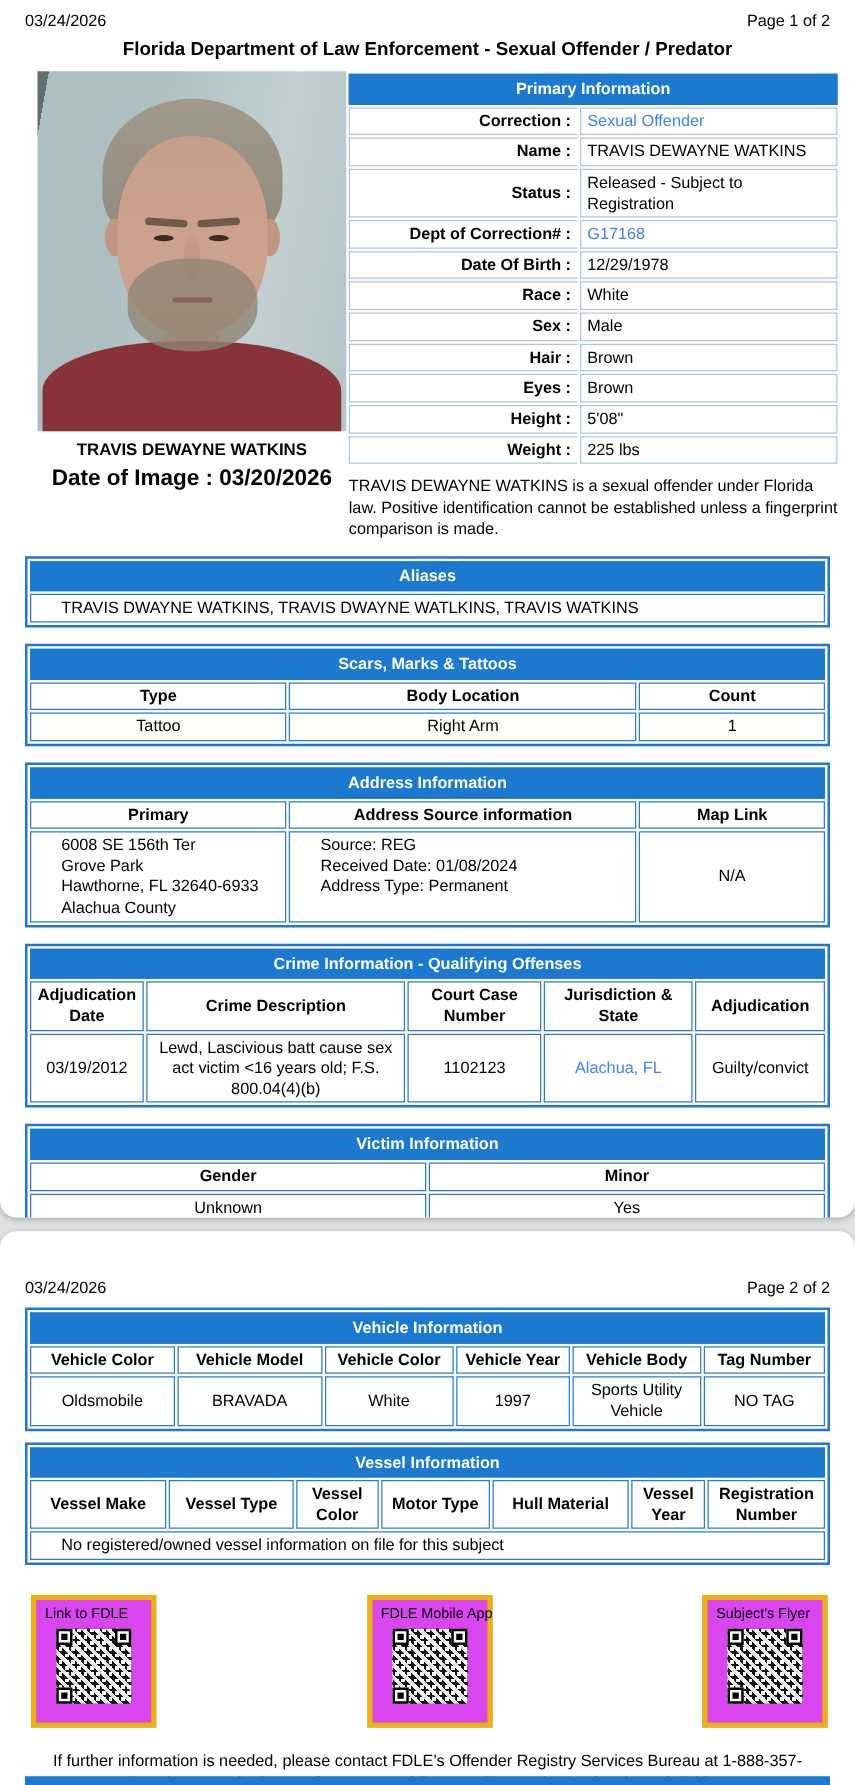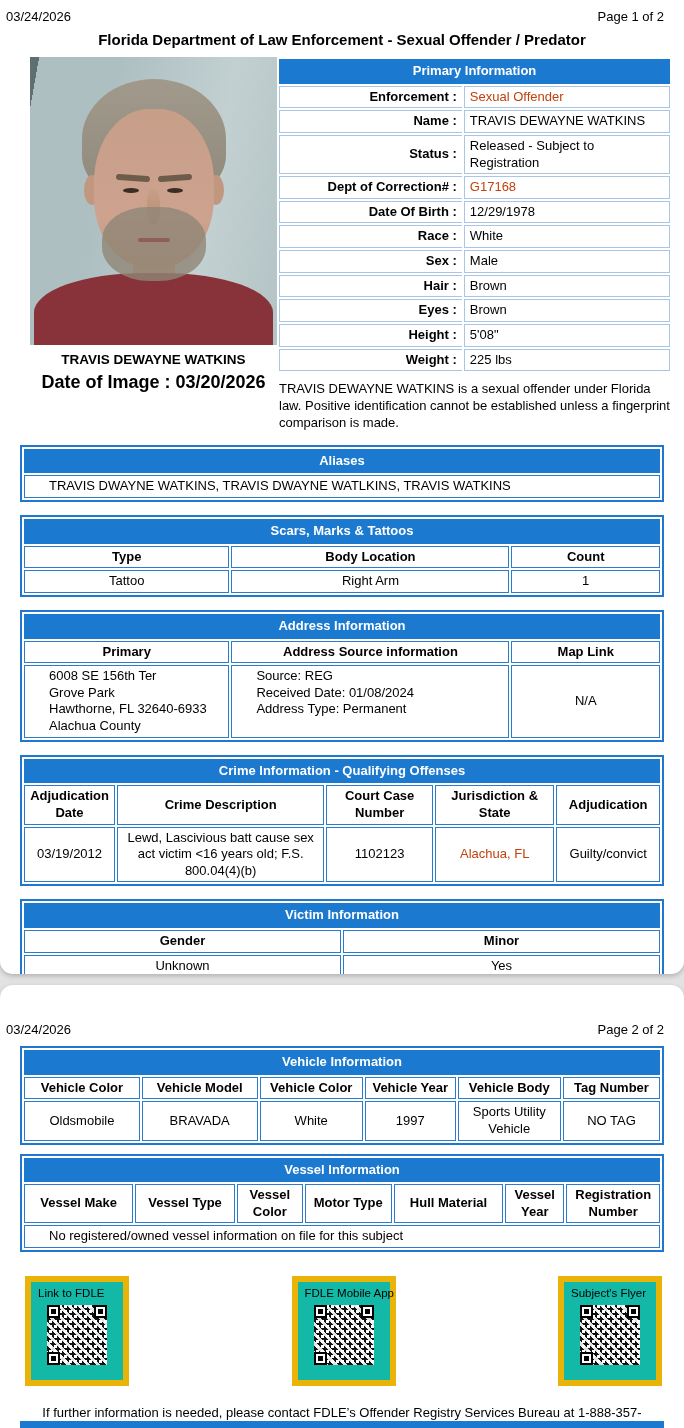--- a/index.html
+++ b/index.html
@@ -6,21 +6,21 @@
   body{
     width:684px;height:1428px;overflow:hidden;
     background:#e2e2e2;
     font-family:"Liberation Sans", sans-serif;
     color:#000;font-size:13px;
   }
   .page{background:#fff;width:684px;box-shadow:0 2px 5px rgba(0,0,0,.22);position:relative;overflow:hidden;}
   .page-1{height:974px;border-radius:0 0 13px 13px;}
   .page-gap{height:11px;}
   .page-2{height:443px;border-radius:13px 13px 0 0;}
-  .topbar{display:flex;justify-content:space-between;padding:9px 20px 0 6px;font-size:13px;}
+  .topbar{display:flex;justify-content:space-between;padding:9px 20px 0 20px;font-size:13px;}
   .page-2 .topbar{padding-top:37px;}
   .doc-title{text-align:center;font-weight:bold;font-size:15px;margin-top:7px;}
   .toprow{display:flex;padding:9px 12px 0 30px;align-items:flex-start;}
   .photo-col{width:247px;flex:none;}
   .photo{position:relative;width:247px;height:288px;overflow:hidden;
     background:linear-gradient(100deg,#5f6f70 0 9px,#aebfc1 9px 30%,#c2d0d1 70%,#b4c3c5);}
   .shirt{position:absolute;left:4px;right:4px;bottom:-14px;height:86px;background:#88333a;border-radius:46% 46% 0 0;}
   .neck{position:absolute;left:103px;top:200px;width:42px;height:50px;background:#c59982;}
   .hair{position:absolute;left:52px;top:22px;width:144px;height:120px;background:linear-gradient(#a19a8c,#8f897c);border-radius:52% 52% 38% 38%;}
   .face{position:absolute;left:64px;top:52px;width:120px;height:158px;background:linear-gradient(#c79e88,#cda390 70%,#c09579);border-radius:46% 46% 44% 44%;}
@@ -35,31 +35,31 @@
   .mouth{position:absolute;left:108px;top:181px;width:32px;height:4px;background:#8c5f58;border-radius:2px;}
   .photo-caption{font-weight:bold;text-align:center;font-size:13.5px;margin-top:7px;}
   .photo-date{font-weight:bold;text-align:center;font-size:18px;margin-top:5px;}
   .right-col{flex:1;}
   table{border-collapse:separate;border-spacing:2px;width:100%;}
   td{padding:2px 5px;line-height:1.28;font-size:13px;background:#fff;}
   .ptable td{border:1px solid #a9c6e4;}
   .ptable td.hd,.sec td.hd{background:#1b79d0;color:#fff;font-weight:bold;text-align:center;border:1px solid #1b79d0;padding:3px 4px;}
   .ptable .plabel{text-align:right;font-weight:bold;width:47%;border-right:none;}
   .ptable .pval{border-left:1px solid #a9c6e4;}
-  .link{color:#c2410c;}
+  .link{color:#3b82f6;}
   .notice{text-align:left;margin-top:8px;line-height:1.3;padding:0 2px;}
   .sec-wrap{margin:13px 20px 0 20px;}
   .sec{border:2px solid #2176cf;}
   .sec td{border:1px solid #2b7ccd;text-align:center;}
   .sec td.colhd{font-weight:bold;}
   .sec td.left{text-align:left;padding-left:24px;}
   .footer p{text-align:center;margin:18px;line-height:1.32;font-size:13px;}
   .footer{margin:10px 14px 0 14px;}
   .qr-row{display:flex;justify-content:space-between;margin:24px 2px 0 5px;padding:0 20px 0 20px;}
-  .qr-box{width:92px;height:98px;border:6px solid #eab308;background:#14b8a6;}
+  .qr-box{width:92px;height:98px;border:4px solid #eab308;background:#d946ef;}
   .qr-label{font-size:11.5px;padding:5px 0 0 7px;white-space:nowrap;}
   .qr{position:relative;width:60px;height:60px;margin:6px auto 0 auto;
     background:
       repeating-linear-gradient(45deg, rgba(255,255,255,.88) 0 3px, transparent 3px 7px),
       repeating-linear-gradient(90deg,#111 0 2px,transparent 2px 5px),
       repeating-linear-gradient(0deg,#111 0 2px,#fff 2px 5px);}
   .finder{position:absolute;width:13px;height:13px;background:#fff;border:2px solid #000;box-sizing:border-box;}
   .finder::after{content:"";position:absolute;inset:2px;background:#000;}
   .finder.tl{top:0;left:0;} .finder.tr{top:0;right:0;} .finder.bl{bottom:0;left:0;}
   .cutoff-bar{position:absolute;left:20px;right:20px;bottom:0;height:7px;background:#1b79d0;}
@@ -104,21 +104,21 @@
       </div>
     </div>
 
     <div class="right-col">
       <table class="ptable">
         <tbody>
             <tr>
               <td class="hd" colspan="2">Primary Information</td>
             </tr>
         <tr>
-              <td class="plabel">Enforcement :</td>
+              <td class="plabel">Correction :</td>
               <td class="pval link">Sexual Offender</td>
             </tr>
         <tr>
               <td class="plabel">Name :</td>
               <td class="pval">TRAVIS DEWAYNE WATKINS</td>
             </tr>
         <tr>
               <td class="plabel">Status :</td>
               <td class="pval">Released - Subject to Registration</td>
             </tr>

